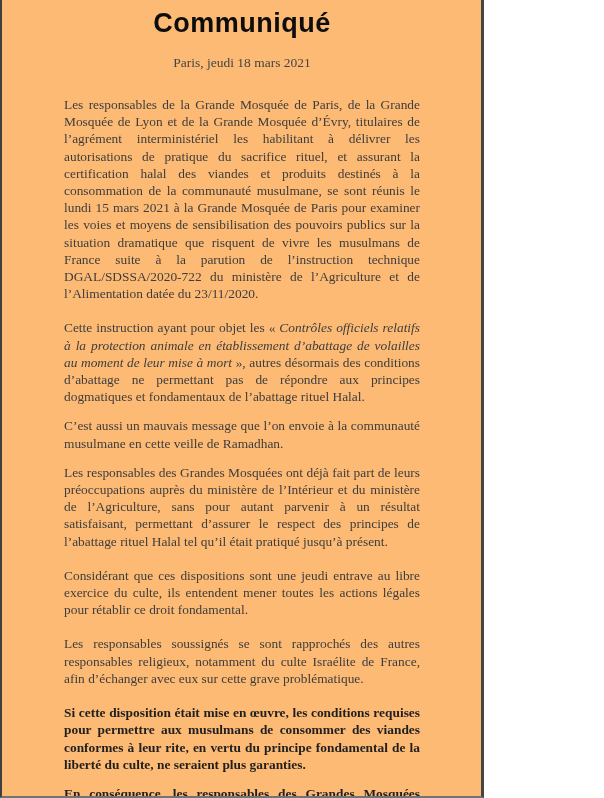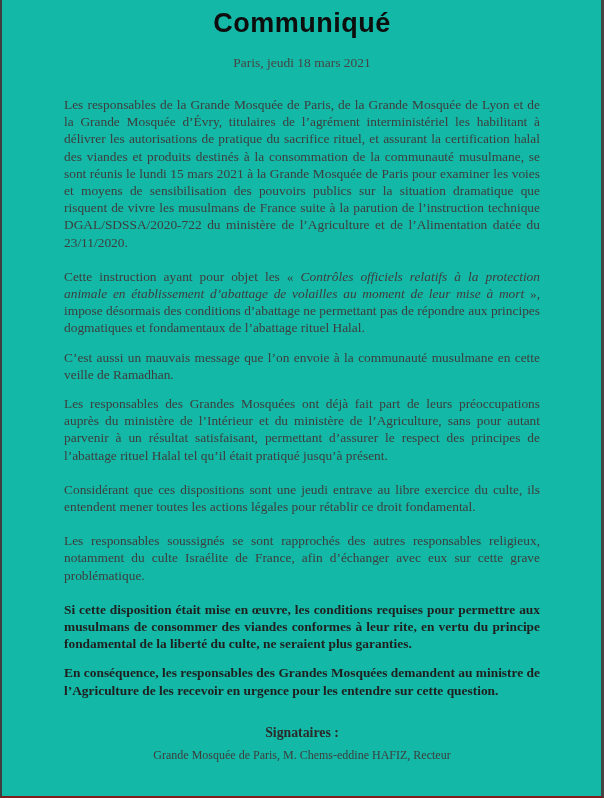--- a/index.html
+++ b/index.html
@@ -2,27 +2,27 @@
 <html><head>
 <meta charset="utf-8">
 <style>
   html, body {
     margin: 0;
     padding: 0;
     background: #ffffff;
   }
   .page {
     position: relative;
-    width: 604px;
+    width: 484px;
     height: 798px;
     box-sizing: border-box;
-    background: #14b8a6;
+    background: #fdba74;
     border-left: 2px solid #3f3f3f;
     border-right: 3px solid #454545;
-    border-bottom: 2px solid #7f1d1d;
+    border-bottom: 2px solid #737373;
     overflow: hidden;
     font-family: "Liberation Serif", serif;
     color: #3d3d3d;
   }
   .content {
     padding: 0 49px 0 50px;
   }
   .doc-title {
     margin-top: 8px;
     text-align: center;
@@ -86,21 +86,21 @@
 
 <div class="page">
   <div class="content">
 
     <div class="doc-title">Communiqué</div>
     <div class="dateline">Paris, jeudi 18 mars 2021</div>
 
     <div class="body-text">
       <p>Les responsables de la Grande Mosquée de Paris, de la Grande Mosquée de Lyon et de la Grande Mosquée d’Évry, titulaires de l’agrément interministériel les habilitant à délivrer les autorisations de pratique du sacrifice rituel, et assurant la certification halal des viandes et produits destinés à la consommation de la communauté musulmane, se sont réunis le lundi 15 mars 2021 à la Grande Mosquée de Paris pour examiner les voies et moyens de sensibilisation des pouvoirs publics sur la situation dramatique que risquent de vivre les musulmans de France suite à la parution de l’instruction technique DGAL/SDSSA/2020-722 du ministère de l’Agriculture et de l’Alimentation datée du 23/11/2020.</p>
 
-      <p class="gap"><span>Cette instruction ayant pour objet les « </span><span class="italic">Contrôles officiels relatifs à la protection animale en établissement d’abattage de volailles au moment de leur mise à mort</span><span> », impose désormais des conditions d’abattage ne permettant pas de répondre aux principes dogmatiques et fondamentaux de l’abattage rituel Halal.</span></p>
+      <p class="gap"><span>Cette instruction ayant pour objet les « </span><span class="italic">Contrôles officiels relatifs à la protection animale en établissement d’abattage de volailles au moment de leur mise à mort</span><span> », autres désormais des conditions d’abattage ne permettant pas de répondre aux principes dogmatiques et fondamentaux de l’abattage rituel Halal.</span></p>
       <p>C’est aussi un mauvais message que l’on envoie à la communauté musulmane en cette veille de Ramadhan.</p>
       <p>Les responsables des Grandes Mosquées ont déjà fait part de leurs préoccupations auprès du ministère de l’Intérieur et du ministère de l’Agriculture, sans pour autant parvenir à un résultat satisfaisant, permettant d’assurer le respect des principes de l’abattage rituel Halal tel qu’il était pratiqué jusqu’à présent.</p>
 
       <p class="gap">Considérant que ces dispositions sont une jeudi entrave au libre exercice du culte, ils entendent mener toutes les actions légales pour rétablir ce droit fondamental.</p>
 
       <p class="gap">Les responsables soussignés se sont rapprochés des autres responsables religieux, notamment du culte Israélite de France, afin d’échanger avec eux sur cette grave problématique.</p>
 
       <span class="bold-block">
         <p class="gap">Si cette disposition était mise en œuvre, les conditions requises pour permettre aux musulmans de consommer des viandes conformes à leur rite, en vertu du principe fondamental de la liberté du culte, ne seraient plus garanties.</p>
         <p>En conséquence, les responsables des Grandes Mosquées demandent au ministre de l’Agriculture de les recevoir en urgence pour les entendre sur cette question.</p>

